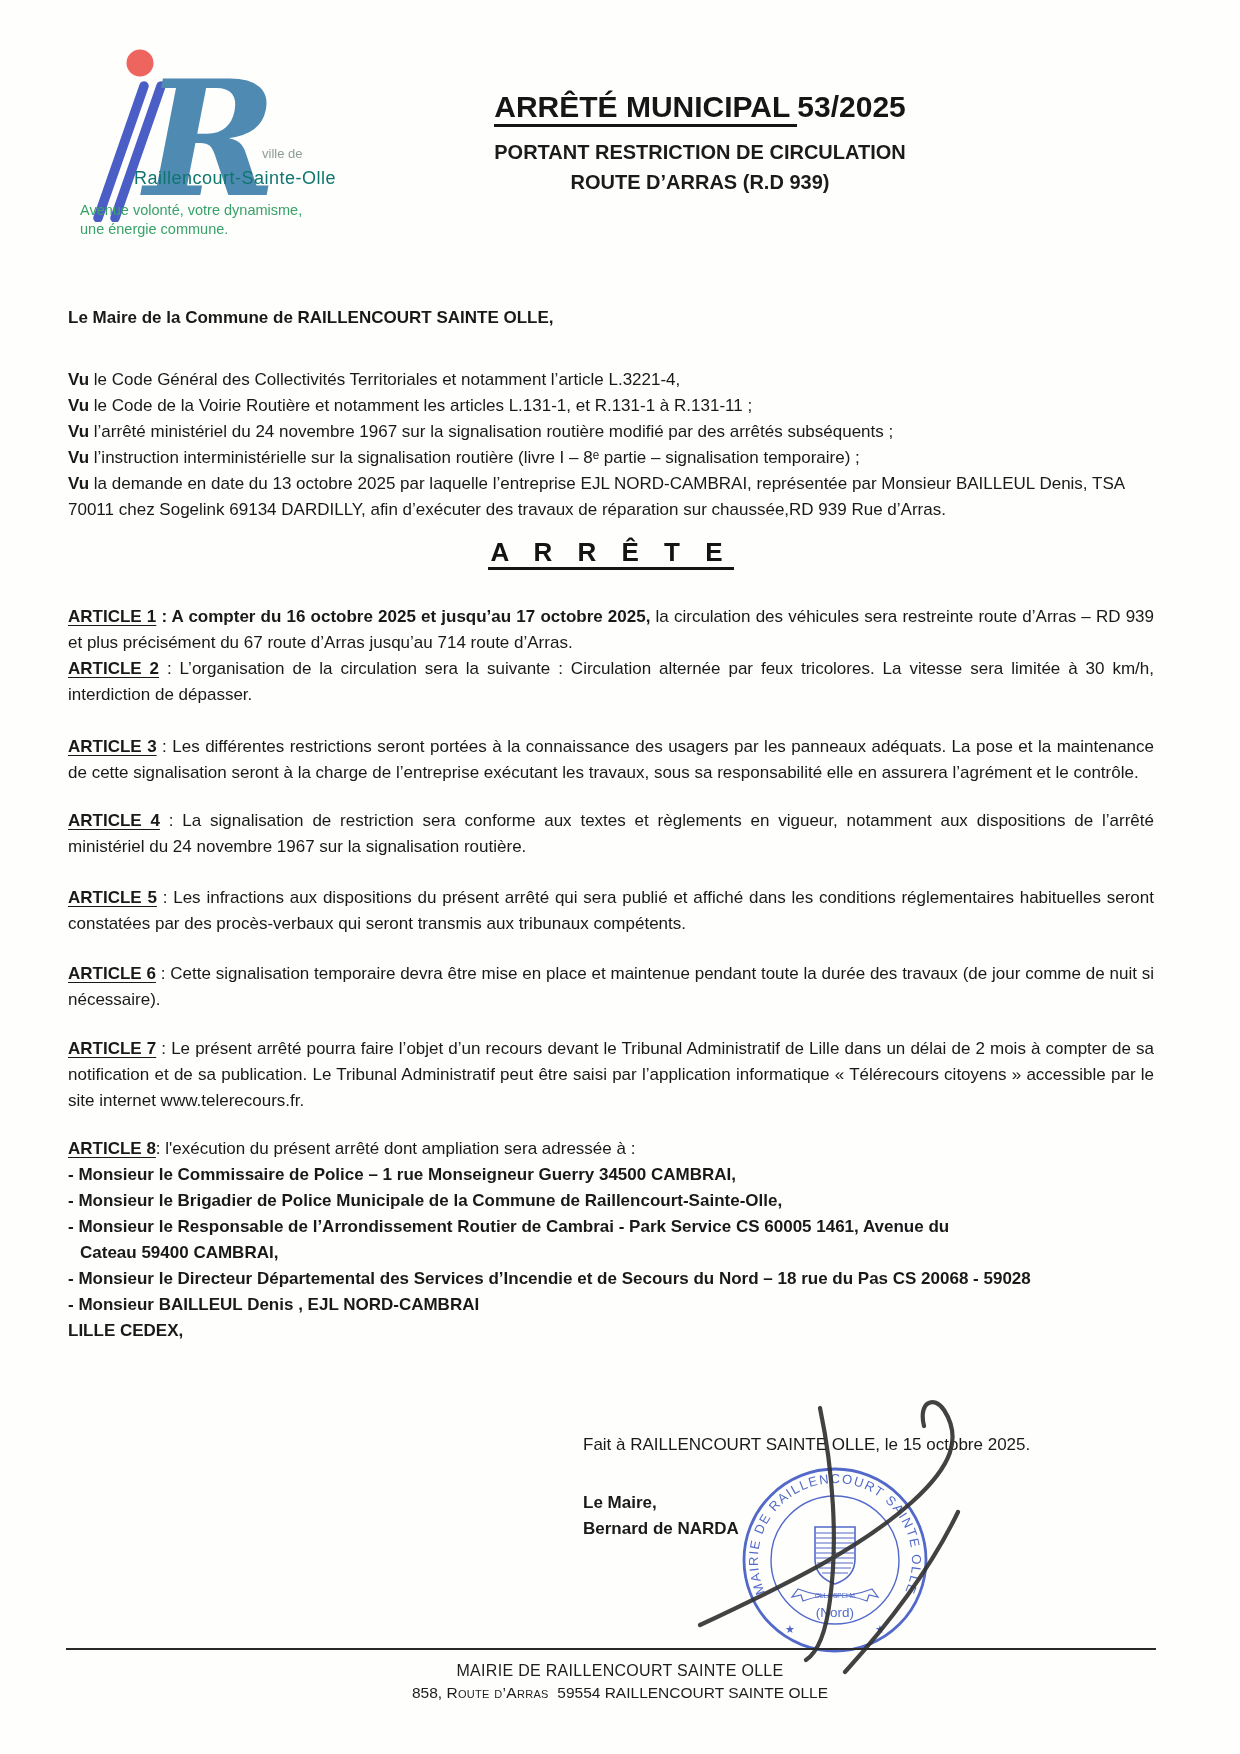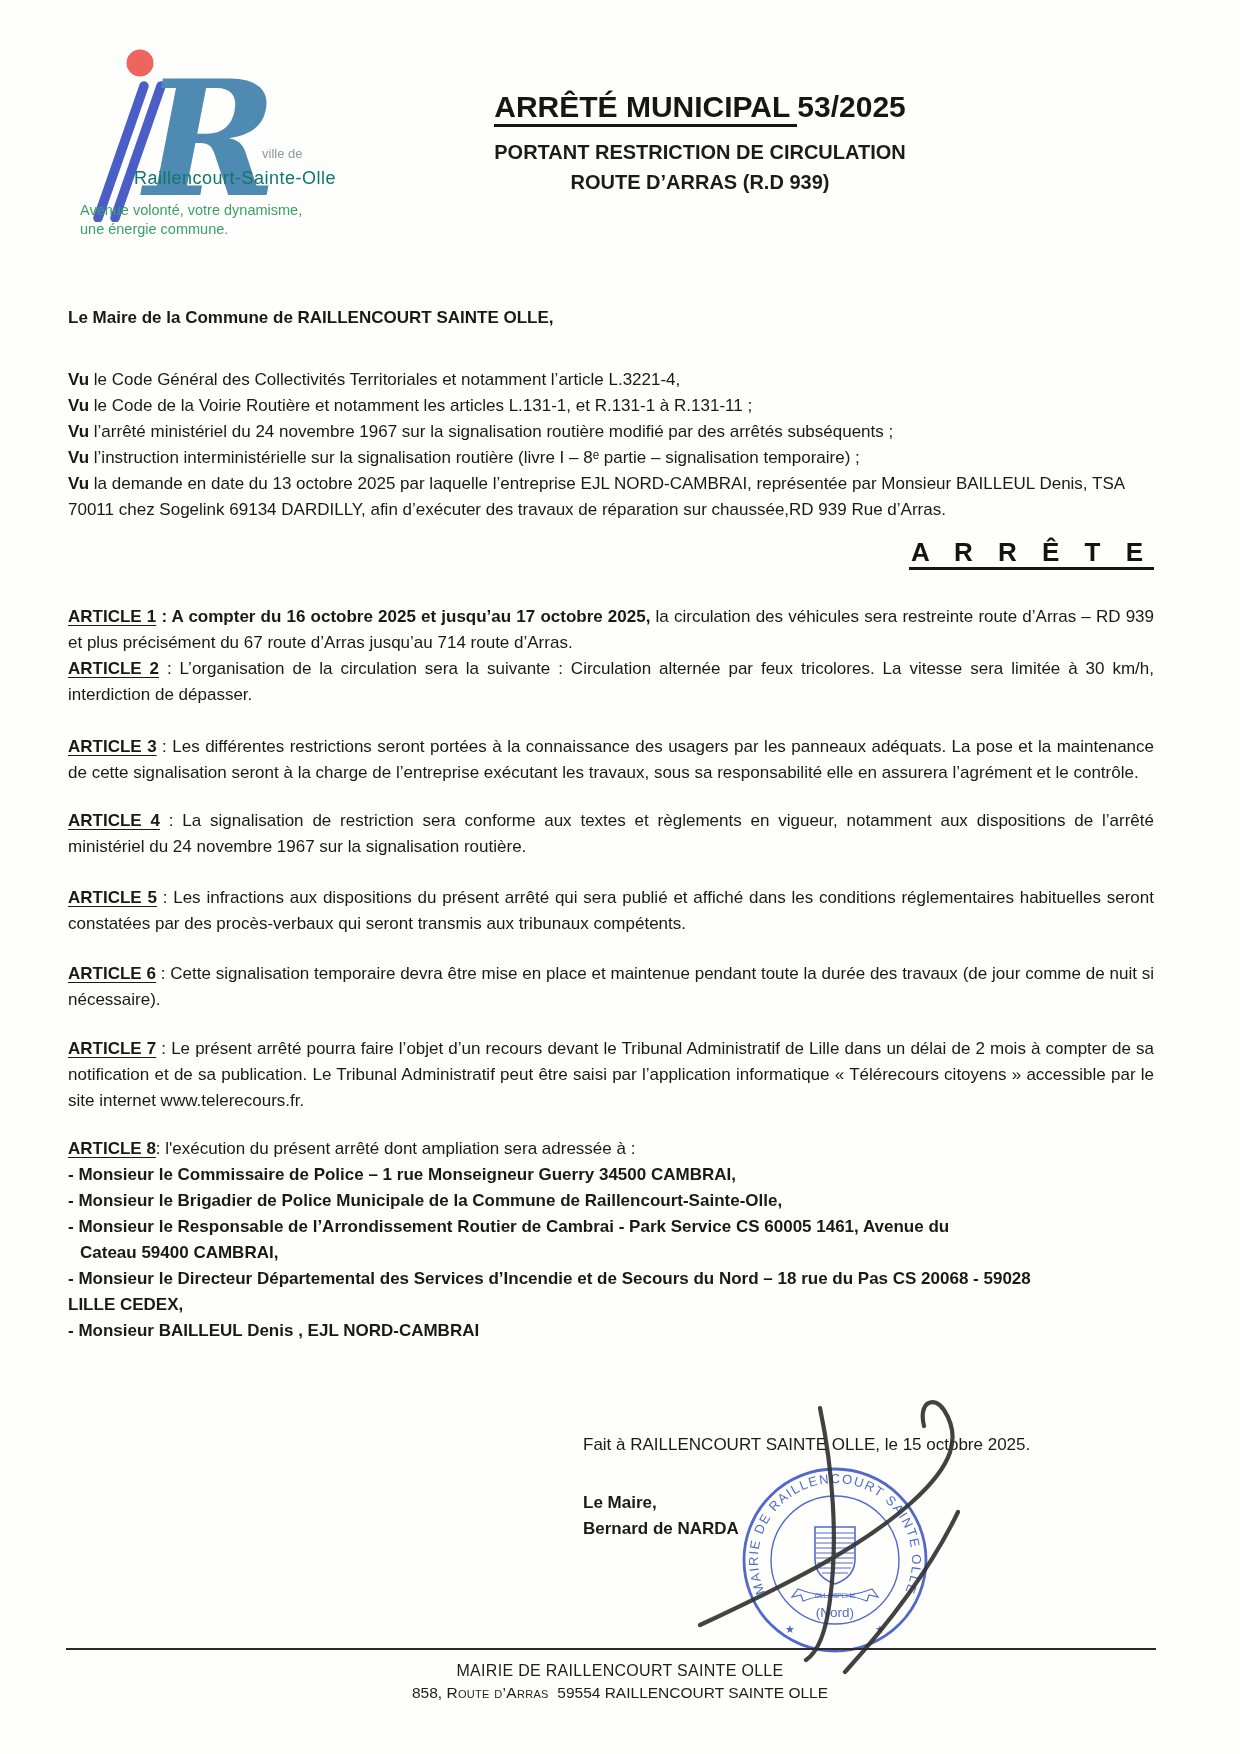--- a/index.html
+++ b/index.html
@@ -17,21 +17,21 @@
   
   .title-block{position:absolute;left:420px;top:48px;width:560px;text-align:center;}
   .main-title{font-size:30px;font-weight:bold;color:#161616;white-space:nowrap;margin-top:42px;}
   .main-title .u{border-bottom:3px solid #161616;padding-right:7px;padding-bottom:1px;}
   .subtitle{margin-top:13px;font-size:20px;font-weight:bold;line-height:30px;color:#1b1b1b;}
   
   .doc-body{position:absolute;left:68px;top:305px;width:1086px;font-size:17px;line-height:26px;color:#191919;}
   .opening{font-weight:bold;}
   .recitals{margin-top:36px;}
   .recital b{font-weight:bold;}
-  .decree-heading{margin-top:16px;text-align:right;}
+  .decree-heading{margin-top:16px;text-align:center;}
   .decree-heading span{
     display:inline-block;font-size:26px;font-weight:bold;letter-spacing:9px;
     border-bottom:3px solid #151515;padding:0 2px 2px 2px;color:#141414;
   }
   .article{text-align:justify;}
   .article .lbl{font-weight:bold;text-decoration:underline;text-underline-offset:3px;}
   .article .lead{font-weight:bold;}
   .m34{margin-top:34px;} .m26{margin-top:26px;} .m22{margin-top:22px;}
   .m25{margin-top:25px;} .m24{margin-top:24px;} .m23{margin-top:23px;}
   .dist{font-weight:bold;}
@@ -116,22 +116,22 @@
     </div>
     <div class="article m22">
       <span class="lbl">ARTICLE 8</span><span>: l'exécution du présent arrêté dont ampliation sera adressée à :</span>
     </div>
 
     <div class="dist">- Monsieur le Commissaire de Police – 1 rue Monseigneur Guerry 34500 CAMBRAI,</div>
     <div class="dist">- Monsieur le Brigadier de Police Municipale de la Commune de Raillencourt-Sainte-Olle,</div>
     <div class="dist">- Monsieur le Responsable de l’Arrondissement Routier de Cambrai - Park Service CS 60005 1461, Avenue du</div>
     <div class="dist indent">Cateau 59400 CAMBRAI,</div>
     <div class="dist">- Monsieur le Directeur Départemental des Services d’Incendie et de Secours du Nord – 18 rue du Pas CS 20068 - 59028</div>
+    <div class="dist">- Monsieur BAILLEUL Denis , EJL NORD-CAMBRAI</div>
     <div class="dist">LILLE CEDEX,</div>
-    <div class="dist">- Monsieur BAILLEUL Denis , EJL NORD-CAMBRAI</div>
   </div>
 
   <div class="sig-block">
     <div>Fait à RAILLENCOURT SAINTE OLLE, le 15 octobre 2025.</div>
     <div class="sig-role">Le Maire,</div>
     <div class="sig-name">Bernard de NARDA</div>
   </div>
 
   <svg class="stamp-svg" width="210" height="210" viewBox="0 0 210 210" opacity="0.88">
     <g stroke="#3b55c2" fill="none">

